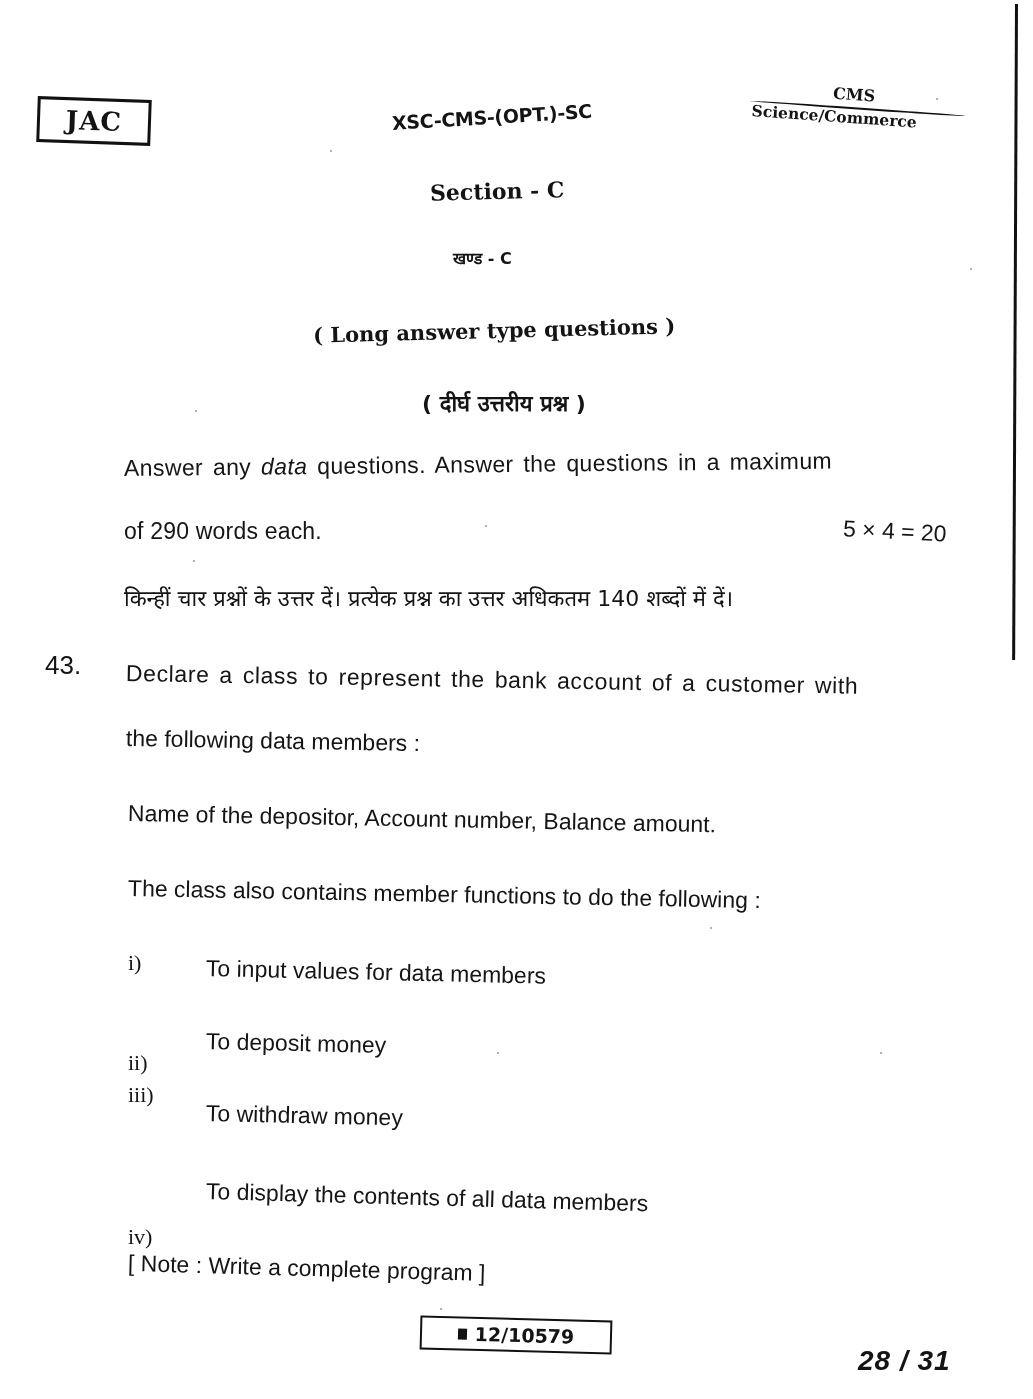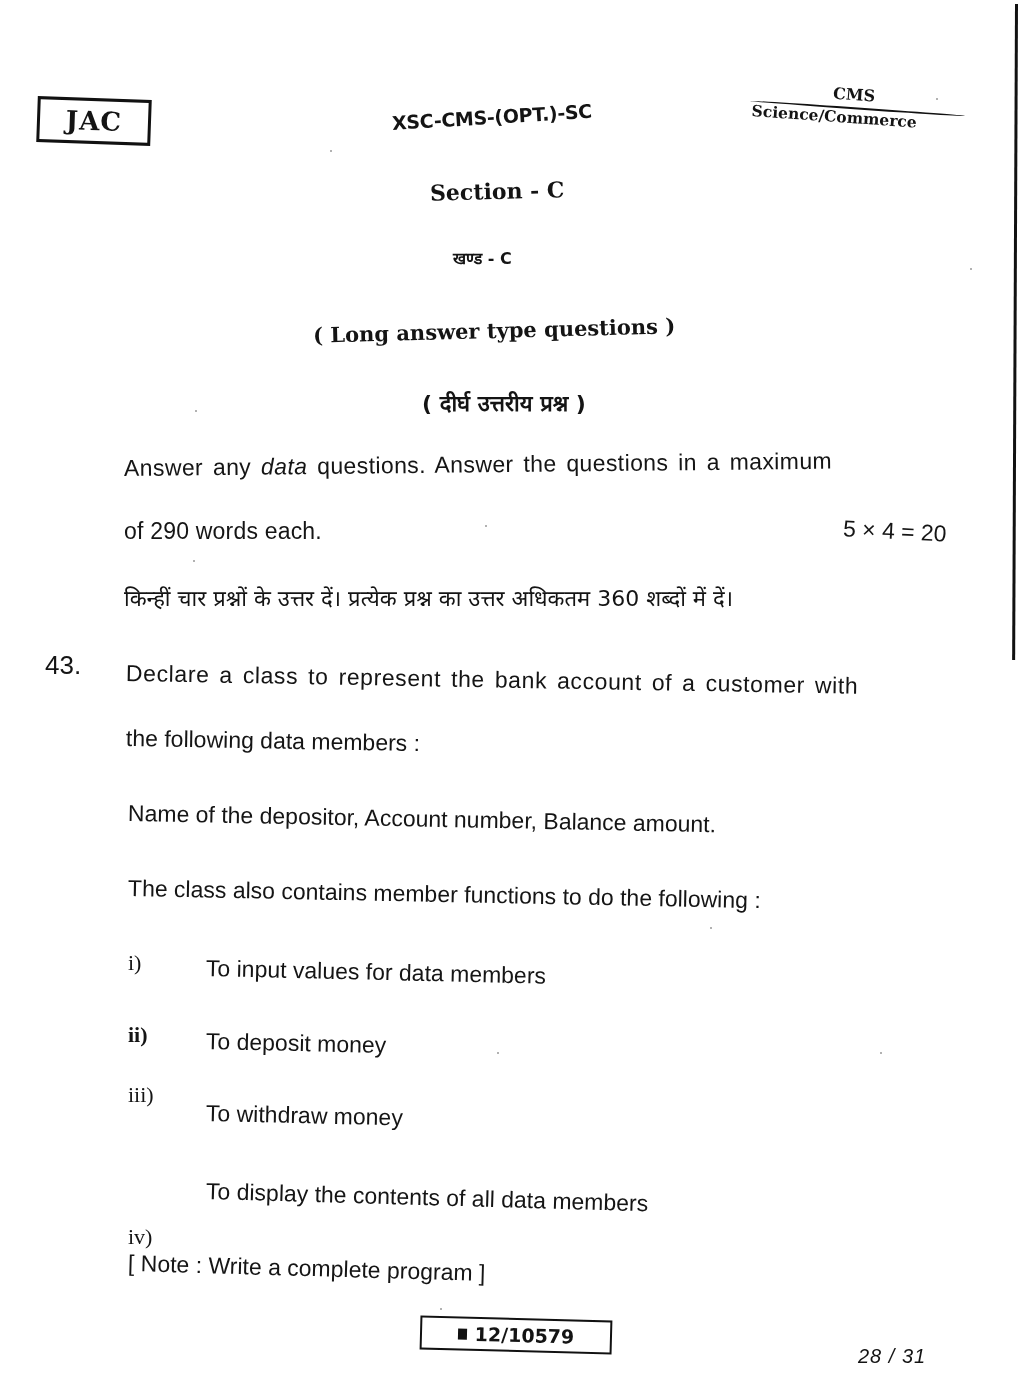--- a/index.html
+++ b/index.html
@@ -37,31 +37,31 @@
   .marks { left: 843px; top: 518px; transform: rotate(3deg); }
   .hindi-instr { left: 124px; top: 582px; font-family: "DejaVu Sans", sans-serif; font-size: 22px; }
   .qnum { left: 45px; top: 650px; font-family: "Liberation Sans", sans-serif; font-size: 26px; }
   .q-line1 { left: 126px; top: 660px; transform: rotate(1deg); transform-origin: left center; letter-spacing: 0.6px; word-spacing: 3px; }
   .q-line2 { left: 126px; top: 725px; transform: rotate(1deg); transform-origin: left center; }
   .q-members { left: 128px; top: 800px; transform: rotate(1.1deg); transform-origin: left center; }
   .q-functions { left: 128px; top: 875px; transform: rotate(1.1deg); transform-origin: left center; }
   .item-num { font-family: "Liberation Serif", serif; font-size: 22px; }
   .item-text { transform: rotate(1.3deg); transform-origin: left center; }
   .i-num { left: 128px; top: 950px; } .i-text { left: 206px; top: 955px; }
-  .ii-num { left: 128px; top: 1022px; font-weight: bold; } .ii-text { left: 206px; top: 1028px; }
+  .ii-num { left: 128px; top: 1050px; } .ii-text { left: 206px; top: 1028px; }
   .iii-num { left: 128px; top: 1082px; } .iii-text { left: 206px; top: 1100px; }
   .iv-num { left: 128px; top: 1224px; } .iv-text { left: 206px; top: 1178px; transform: rotate(1.6deg); }
   .note { left: 128px; top: 1250px; transform: rotate(1.6deg); transform-origin: left center; }
   .serial-box {
     left: 420px; top: 1318px; width: 188px; height: 30px; border: 2px solid #111;
     transform: rotate(1.5deg); display: flex; align-items: center; justify-content: center; gap: 8px;
     font-family: "DejaVu Sans", sans-serif; font-weight: bold; font-size: 19px;
   }
   .bullet-sq { width: 9px; height: 11px; background: #111; display: inline-block; }
-  .page-num { left: 858px; top: 1345px; font-family: "Liberation Sans", sans-serif; font-style: italic; font-size: 20px; letter-spacing: 1px; }
+  .page-num { left: 858px; top: 1345px; font-family: "Liberation Sans", sans-serif; font-style: italic; font-size: 28px; letter-spacing: 1px; font-weight: bold; }
   .speck { position: absolute; width: 2px; height: 2px; background: #999; border-radius: 50%; }
 </style>
 </head>
 <body>
 
 <div class="right-rule"></div>
 
 <div class="abs jac-box">
   <span>JAC</span>
 </div>
@@ -75,21 +75,21 @@
 </div>
 
 <div class="abs heading section-c">Section - C</div>
 <div class="abs khand-c">खण्ड - C</div>
 <div class="abs heading long-ans">( Long answer type questions )</div>
 <div class="abs dirgh">( दीर्घ उत्तरीय प्रश्न )</div>
 
 <div class="abs body-text instr1"><span>Answer any </span><em>data</em><span> questions. Answer the questions in a maximum</span></div>
 <div class="abs body-text instr2">of 290 words each.</div>
 <div class="abs body-text marks">5 × 4 = 20</div>
-<div class="abs hindi-instr">किन्हीं चार प्रश्नों के उत्तर दें। प्रत्येक प्रश्न का उत्तर अधिकतम 360 शब्दों में दें।</div>
+<div class="abs hindi-instr">किन्हीं चार प्रश्नों के उत्तर दें। प्रत्येक प्रश्न का उत्तर अधिकतम 140 शब्दों में दें।</div>
 
 <div class="abs qnum">43.</div>
 <div class="abs body-text q-line1">Declare a class to represent the bank account of a customer with</div>
 <div class="abs body-text q-line2">the following data members :</div>
 <div class="abs body-text q-members">Name of the depositor, Account number, Balance amount.</div>
 <div class="abs body-text q-functions">The class also contains member functions to do the following :</div>
 
 <div class="abs item-num i-num">i)</div>
 <div class="abs body-text item-text i-text">To input values for data members</div>
 <div class="abs item-num ii-num">ii)</div>

